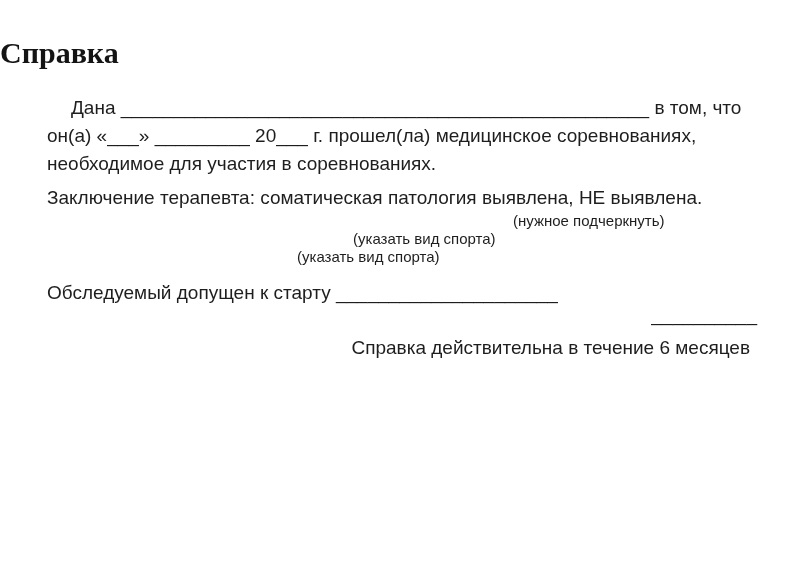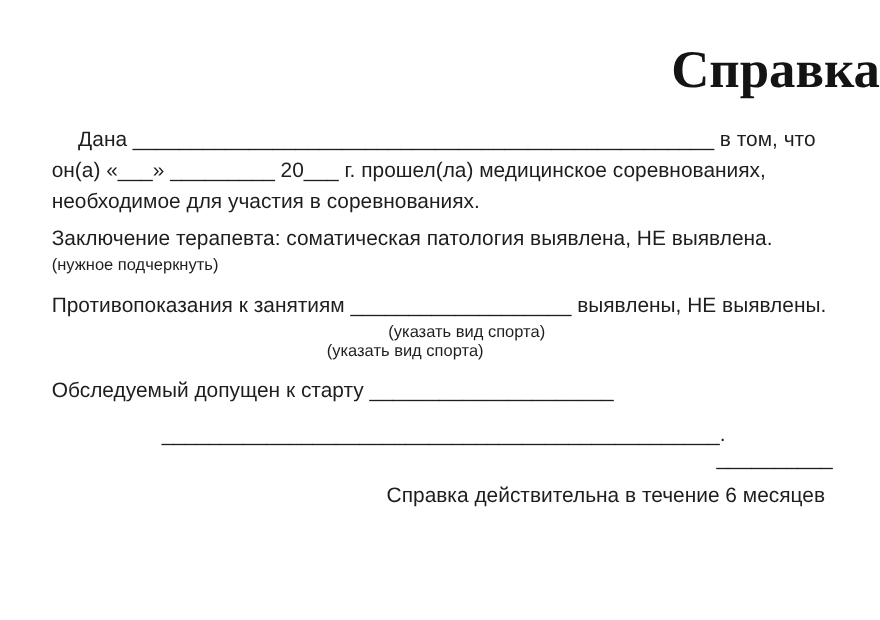--- a/index.html
+++ b/index.html
@@ -12,40 +12,40 @@
     font-family: "Liberation Sans", "DejaVu Sans", sans-serif;
     font-size: 19px;
     overflow: hidden;
   }
   .content {
     padding-left: 47px;
     padding-right: 50px;
   }
   .title {
     margin: 36px 0 0 0;
-    text-align: right;
+    text-align: left;
     font-family: "Liberation Serif", "DejaVu Serif", serif;
-    font-size: 48px;
+    font-size: 30px;
     font-weight: bold;
     line-height: 1.15;
     color: #141414;
   }
   .line {
     line-height: 28px;
     white-space: pre;
   }
   .hint {
     font-size: 15px;
     line-height: 18px;
     white-space: pre;
   }
   .blank { letter-spacing: 0; }
   #line-given        { margin-top: 23px; margin-left: 24px; }
   #line-conclusion   { margin-top: 6px; }
-  #hint-underline    { }
+  #hint-underline    { margin-left: 466px; }
   #line-contra       { margin-top: 15px; }
   #hint-sport-1      { margin-left: 306px; }
   #line-engage       { margin-top: 2px; margin-left: 100px; }
   #hint-sport-2      { margin-left: 250px; }
   #line-admitted     { margin-top: 13px; }
   #line-admitted-2   { margin-top: 12px; margin-left: 100px; }
   .sig-block {
     text-align: right;
     margin-right: -7px;
   }
@@ -69,30 +69,28 @@
     <div class="line" id="line-given"><span>Дана </span><span class="blank">__________________________________________________</span><span> в том, что</span></div>
 
     <div class="line" id="line-date"><span>он(а) «</span><span class="blank">___</span><span>» </span><span class="blank">_________</span><span> 20</span><span class="blank">___</span><span> г. прошел(ла) медицинское соревнованиях,</span></div>
 
     <div class="line" id="line-date-cont">необходимое для участия в соревнованиях.</div>
 
     <div class="line" id="line-conclusion">Заключение терапевта: соматическая патология выявлена, НЕ выявлена.</div>
 
     <div class="hint" id="hint-underline">(нужное подчеркнуть)</div>
 
-    <div class="line" id="line-contra"><span>Противопоказания к занятиям </span><span class="blank">___________________</span><span> выявлены, НЕ выявлены.</span></div>
 
     <div class="hint" id="hint-sport-1">(указать вид спорта)</div>
 
 
     <div class="hint" id="hint-sport-2">(указать вид спорта)</div>
 
     <div class="line" id="line-admitted"><span>Обследуемый допущен к старту </span><span class="blank">_____________________</span></div>
 
-    <div class="line" id="line-admitted-2"><span class="blank">________________________________________________</span><span>.</span></div>
 
     <div class="sig-block">
       <div class="sig-blank-line">__________</div>
     </div>
 
     <div id="line-validity">Справка действительна в течение 6 месяцев</div>
 
   </div>
 </div>
 

